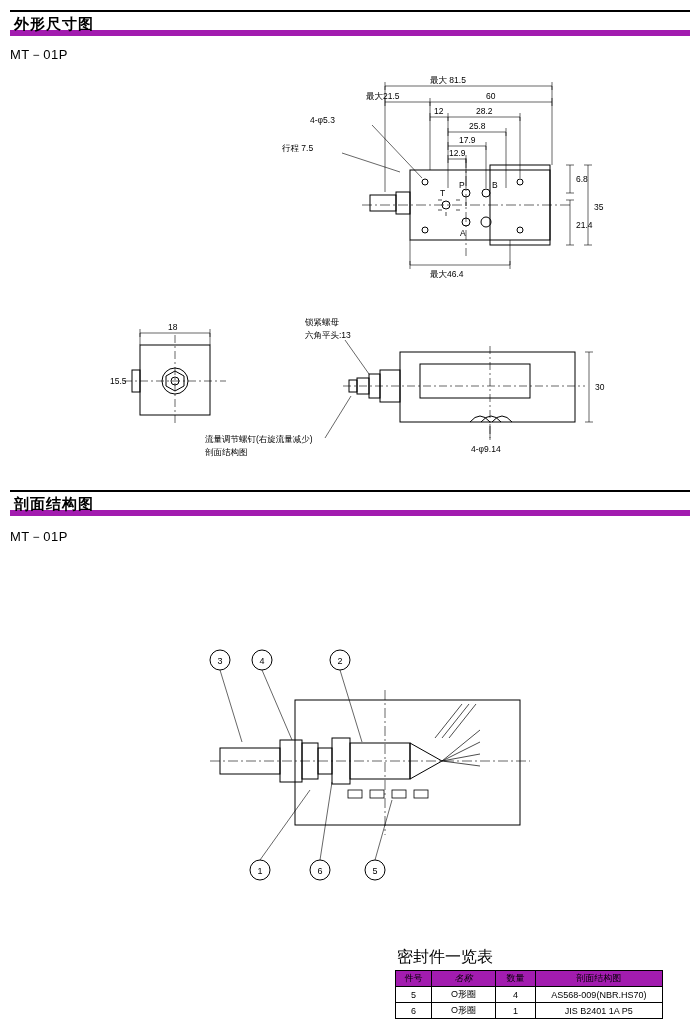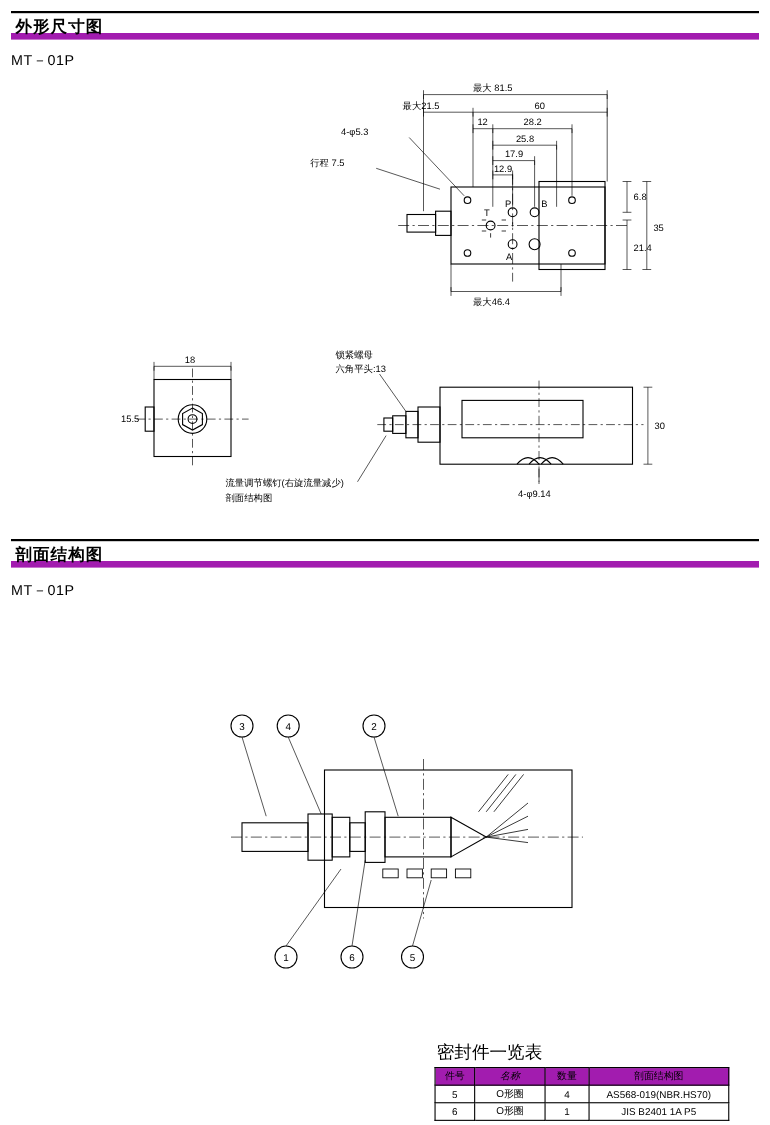--- a/index.html
+++ b/index.html
@@ -359,21 +359,21 @@
           <th class="col-name">名称</th>
           <th class="col-qty">数量</th>
           <th class="col-spec">剖面结构图</th>
         </tr>
       </thead>
       <tbody>
         <tr>
           <td>5</td>
           <td>O形圈</td>
           <td>4</td>
-          <td>AS568-019(NBR.HS70)</td>
+          <td>AS568-009(NBR.HS70)</td>
         </tr>
         <tr>
           <td>6</td>
           <td>O形圈</td>
           <td>1</td>
           <td>JIS B2401 1A P5</td>
         </tr>
       </tbody>
     </table>
   </div>

